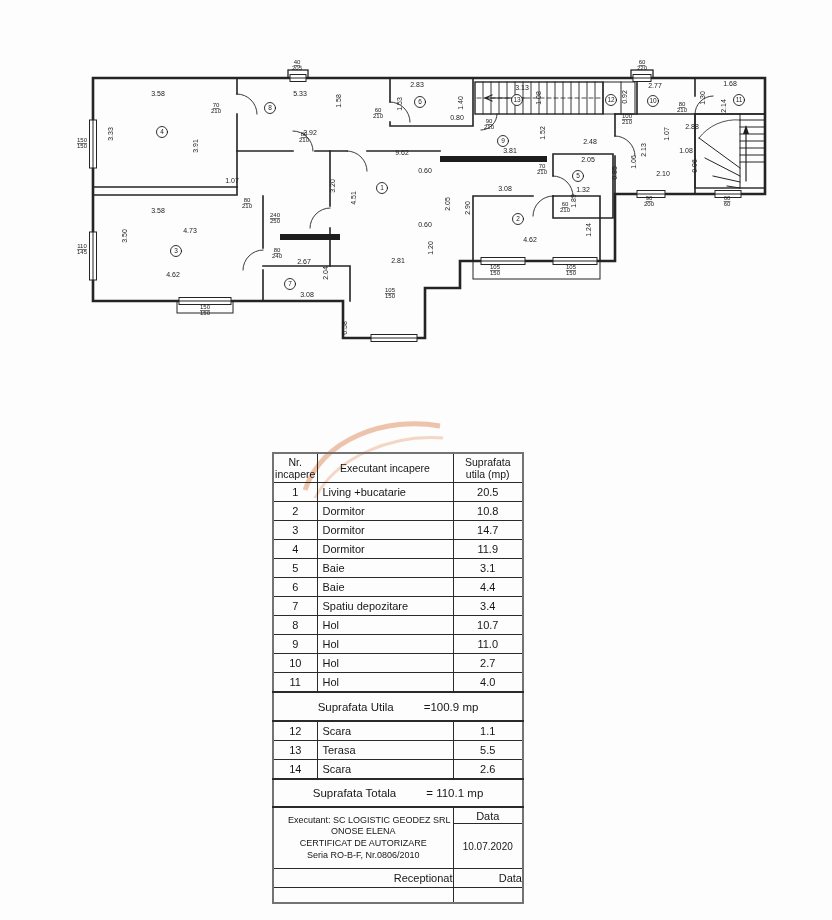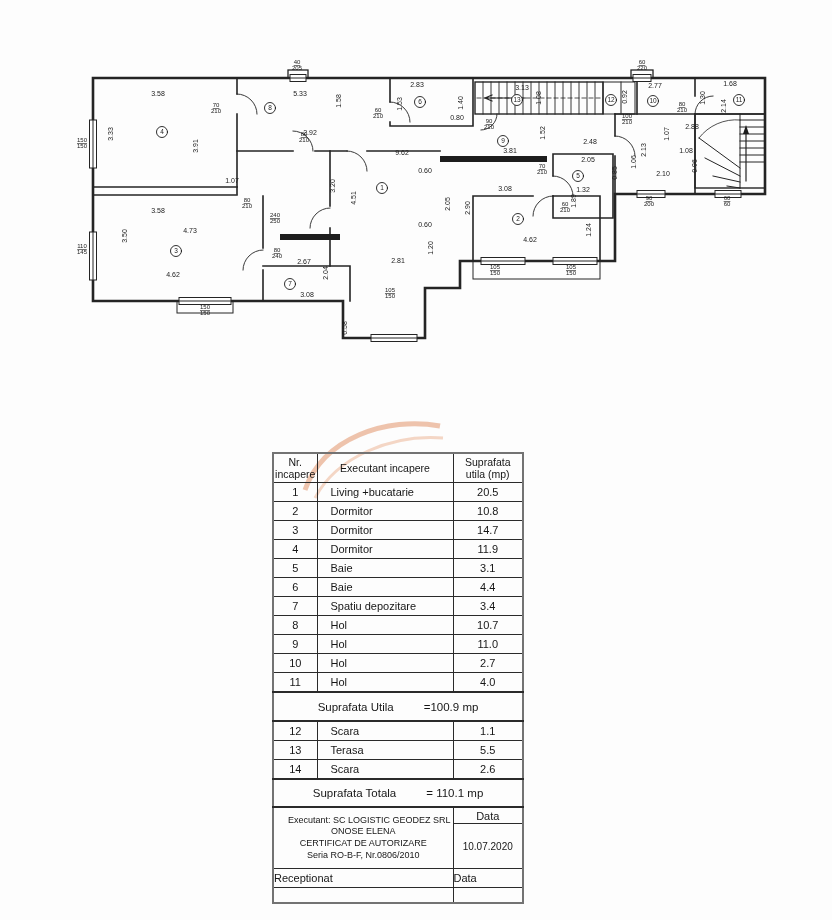--- a/index.html
+++ b/index.html
@@ -16,29 +16,29 @@
   .wm-text{position:absolute;left:396px;top:482px;font-size:26px;font-weight:bold;
            letter-spacing:7px;color:rgba(233,148,105,0.42);pointer-events:none;}
   
   #room-table{position:absolute;left:272px;top:452px;width:250px;border-collapse:collapse;
               table-layout:fixed;font-size:11px;color:#161616;background:transparent;
               border:2px solid #737373;}
   #room-table td,#room-table th{border:1px solid #2a2a2a;padding:0;overflow:hidden;}
   #room-table th{font-weight:normal;font-size:10.5px;line-height:1.18;height:28px;text-align:center;}
   #room-table tr.data td{height:18px;}
   #room-table .c{text-align:center;}
-  #room-table .l{text-align:left;padding-left:13px;}
+  #room-table .l{text-align:left;padding-left:5px;}
   #room-table .subtotal td{height:27px;font-size:11.5px;border-top:2px solid #2a2a2a;border-bottom:2px solid #2a2a2a;}
   #room-table .total td{height:26px;font-size:11.5px;border-top:2px solid #2a2a2a;border-bottom:2px solid #2a2a2a;}
   #room-table .rowline{display:flex;justify-content:center;gap:30px;align-items:center;height:100%;border-radius:9px;}
   #room-table .exec-cell{height:60px;font-size:9px;line-height:1.3;vertical-align:middle;text-align:center;}
   #room-table .exec-cell div:first-child{text-align:left;padding-left:14px;}
   #room-table .data-hdr{height:15px;text-align:center;}
   #room-table .date-cell{height:43px;text-align:center;font-size:10px;vertical-align:middle;}
-  #room-table .recep td{height:18px;text-align:left;}
+  #room-table .recep td{height:18px;text-align:right;}
   #room-table .empty td{height:14px;}
 </style>
 </head>
 <body>
 
 <div class="page">
 
   <svg id="plan" width="695" height="292" viewBox="-12 0 695 292" stroke="#242424" fill="none" stroke-linecap="square">
 
     <g stroke-width="2.6">

